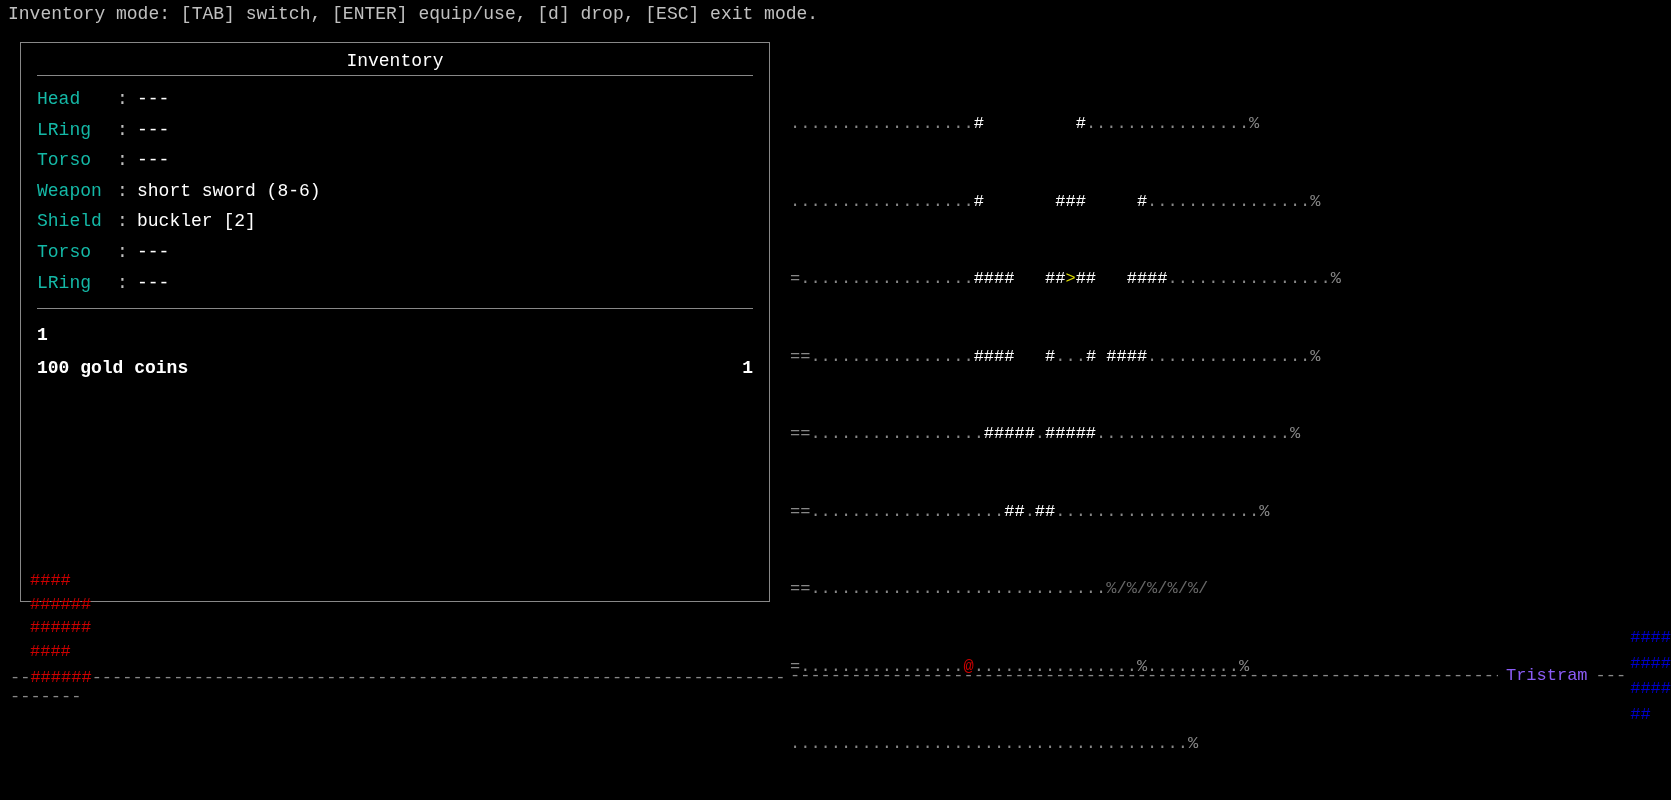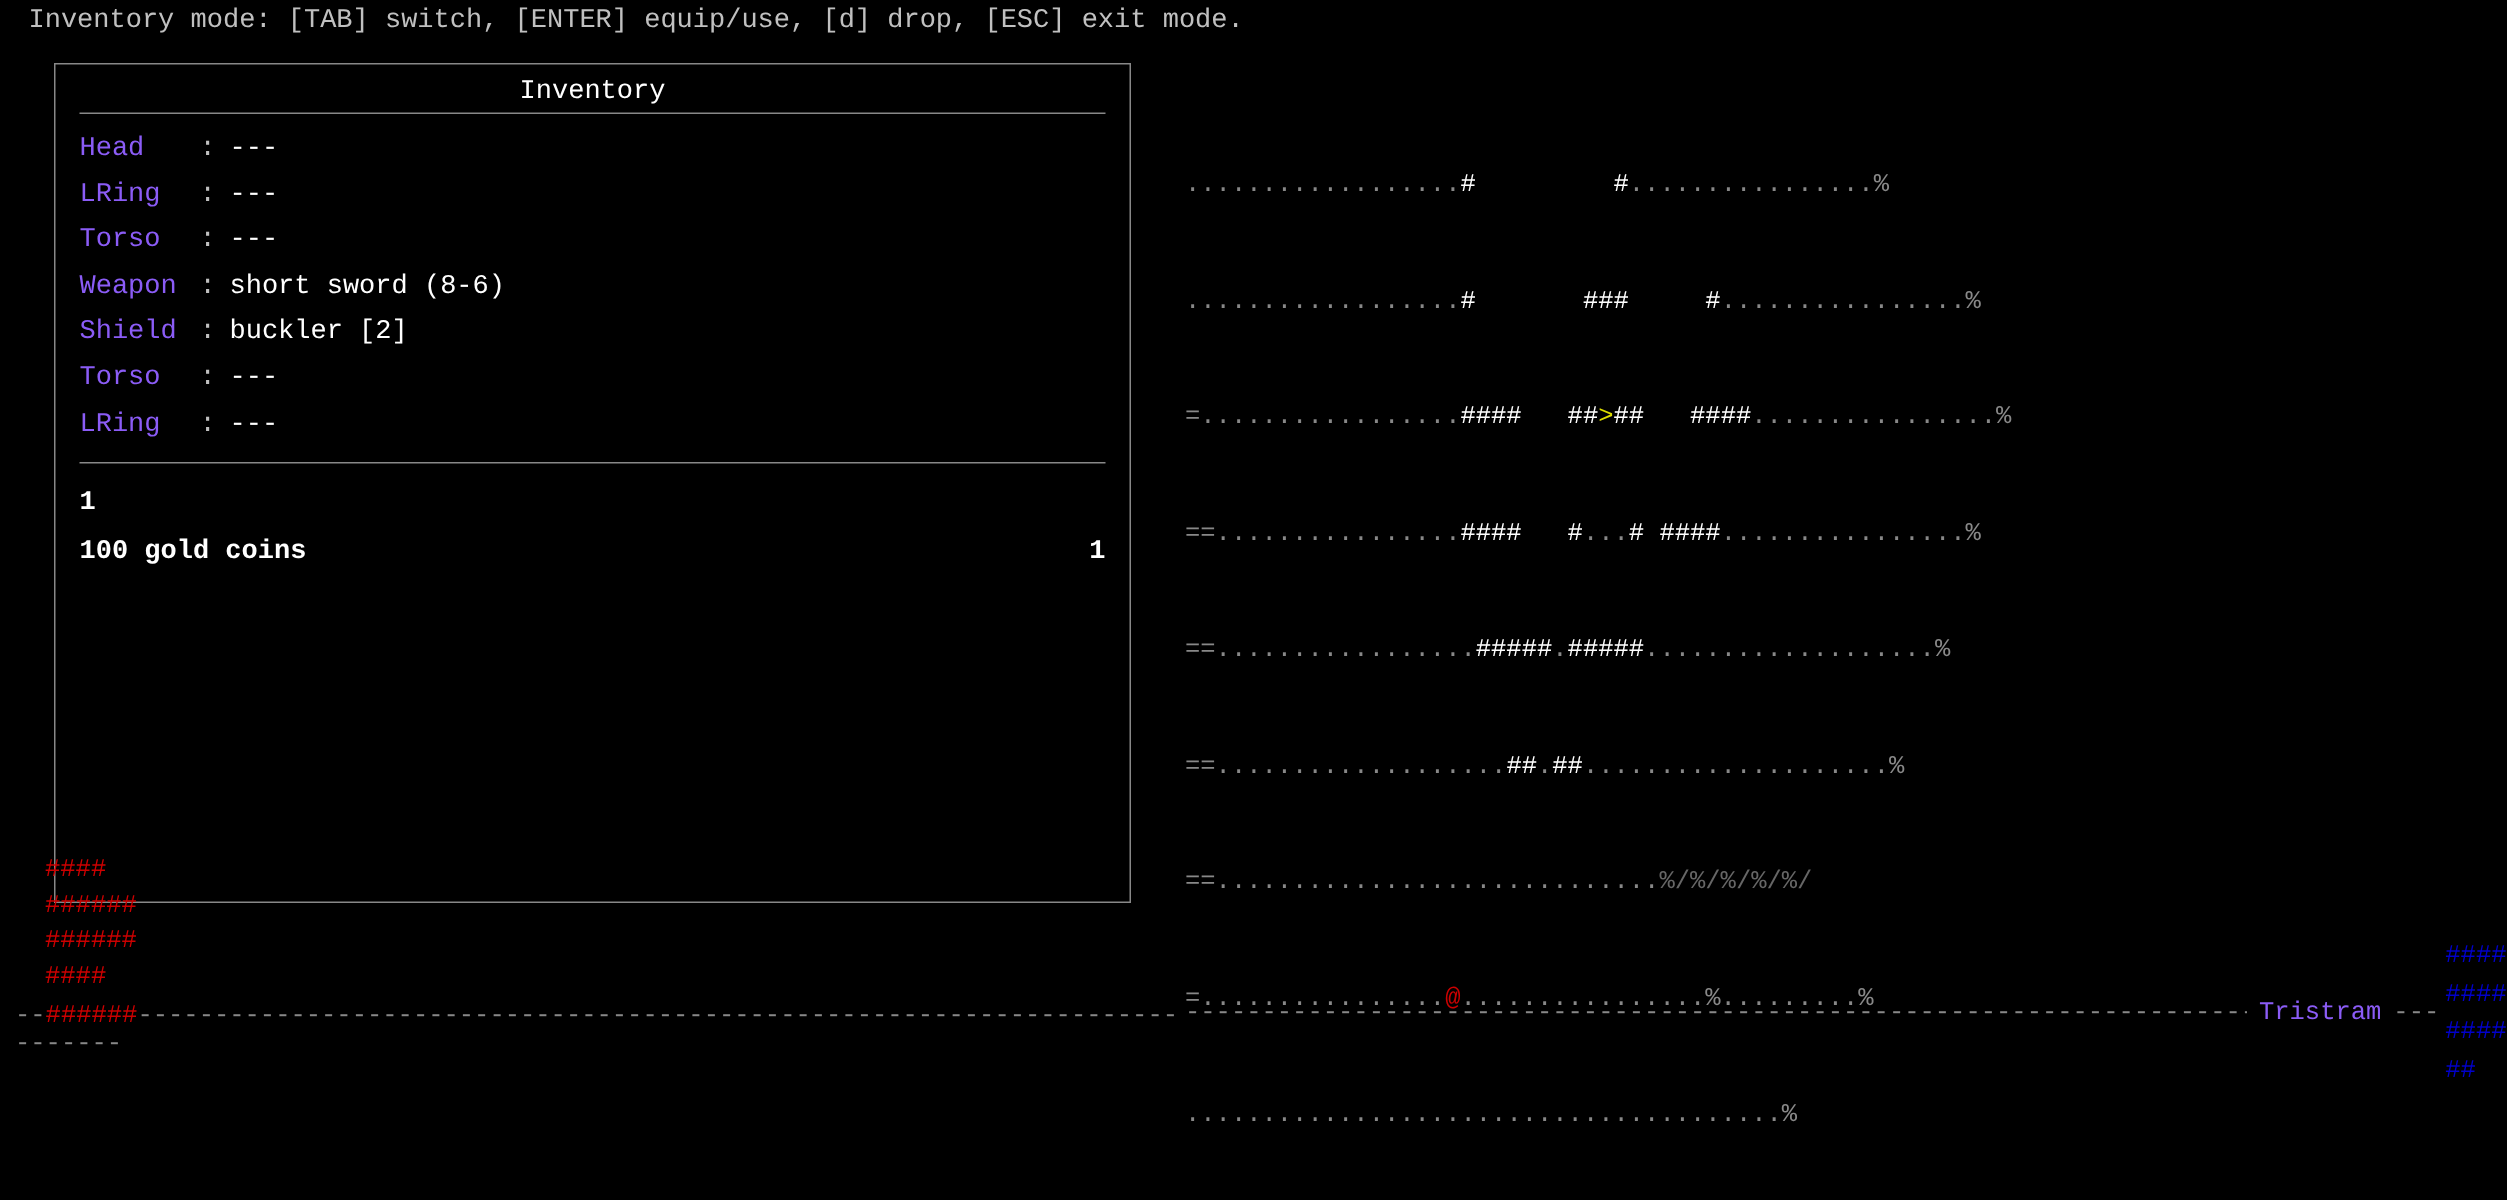--- a/index.html
+++ b/index.html
@@ -9,34 +9,34 @@
       font-family: 'Courier New', Courier, monospace;
       font-size: 18px;
       width: 1671px;
       height: 800px;
       overflow: hidden;
       position: relative;
     }
     #top-bar {
       background: #000;
       color: #c0c0c0;
-      padding: 4px 19px;
+      padding: 4px 8px;
       font-size: 18px;
       border-bottom: none;
       white-space: nowrap;
     }
     #main-area {
       display: flex;
       flex-direction: row;
       height: calc(100% - 32px);
     }
     #inventory-panel {
       width: 790px;
       min-width: 790px;
-      padding: 10px 36px;
+      padding: 10px 20px;
       position: relative;
     }
     #inventory-box {
       border: 1px solid #888;
       padding: 8px 16px 16px 16px;
       margin-top: 4px;
       min-height: 560px;
     }
     #inventory-title {
       text-align: center;
@@ -47,21 +47,21 @@
       padding-bottom: 4px;
     }
     .equipment-row {
       display: flex;
       color: #c0c0c0;
       font-size: 18px;
       line-height: 1.7;
     }
     .equip-slot {
       width: 80px;
-      color: #8b5cf6;
+      color: #14b8a6;
     }
     .equip-colon {
       width: 20px;
       color: #c0c0c0;
     }
     .equip-value {
       color: #fff;
     }
     #divider-line {
       border: none;

